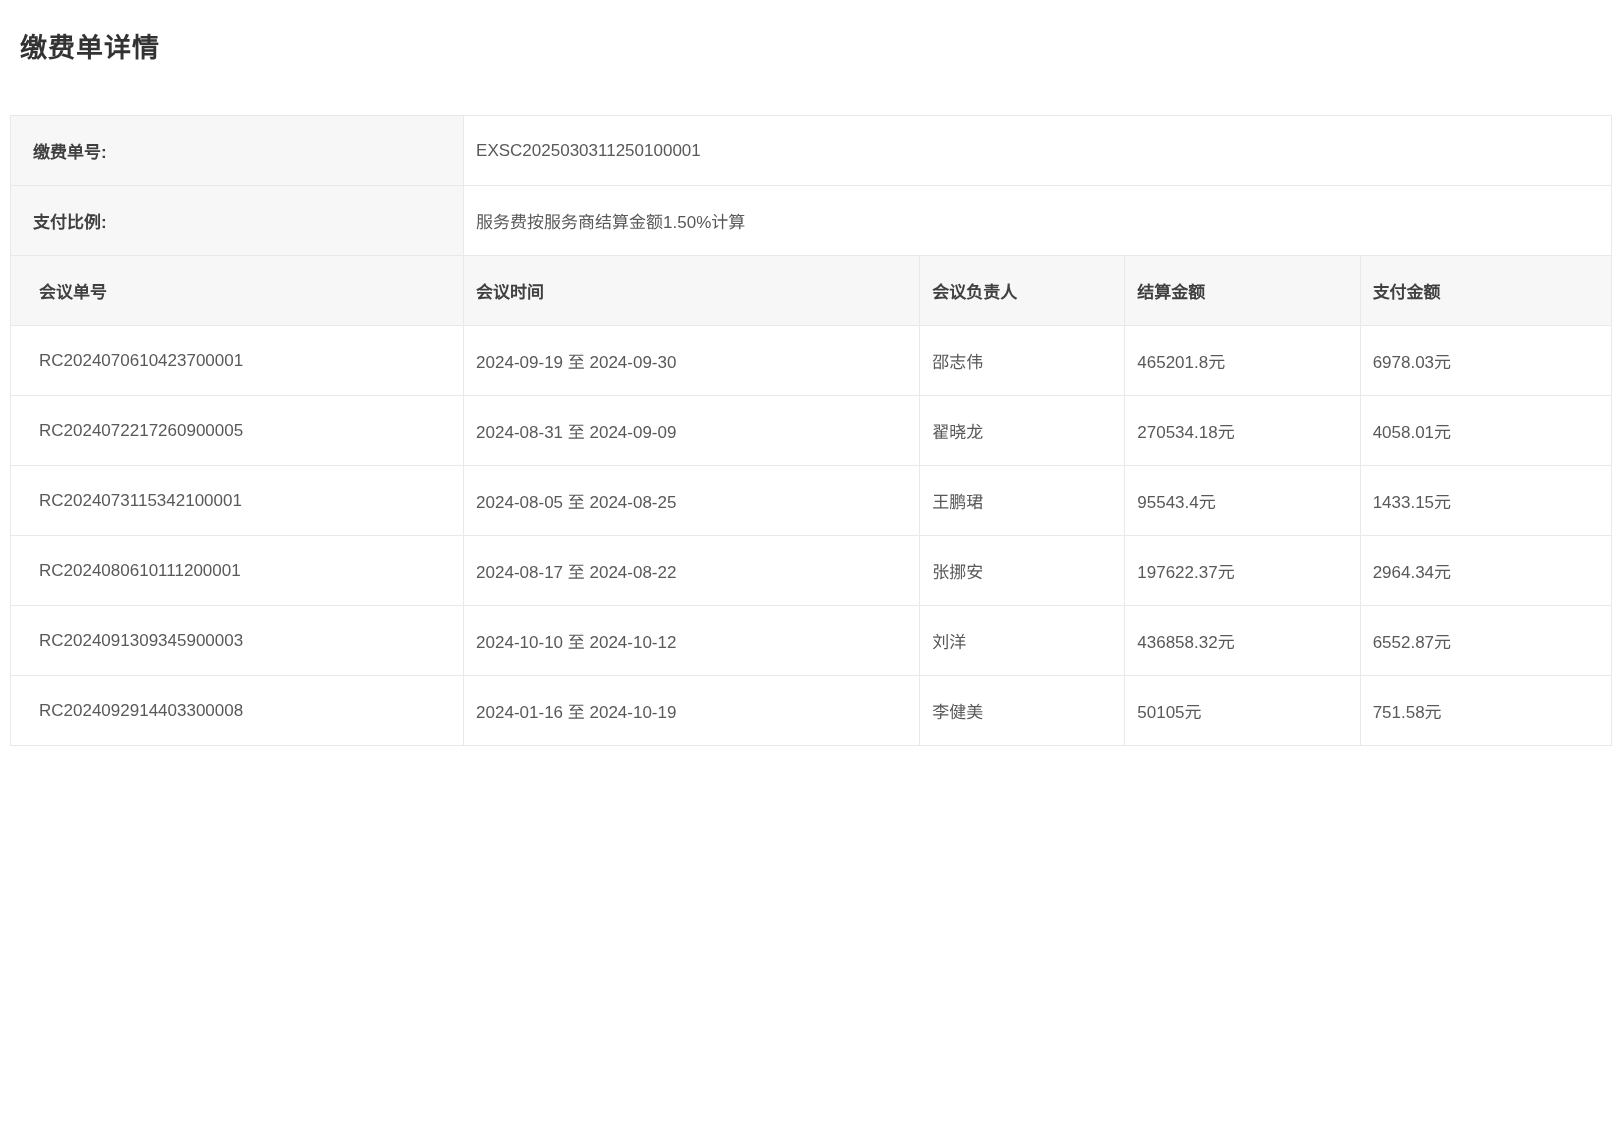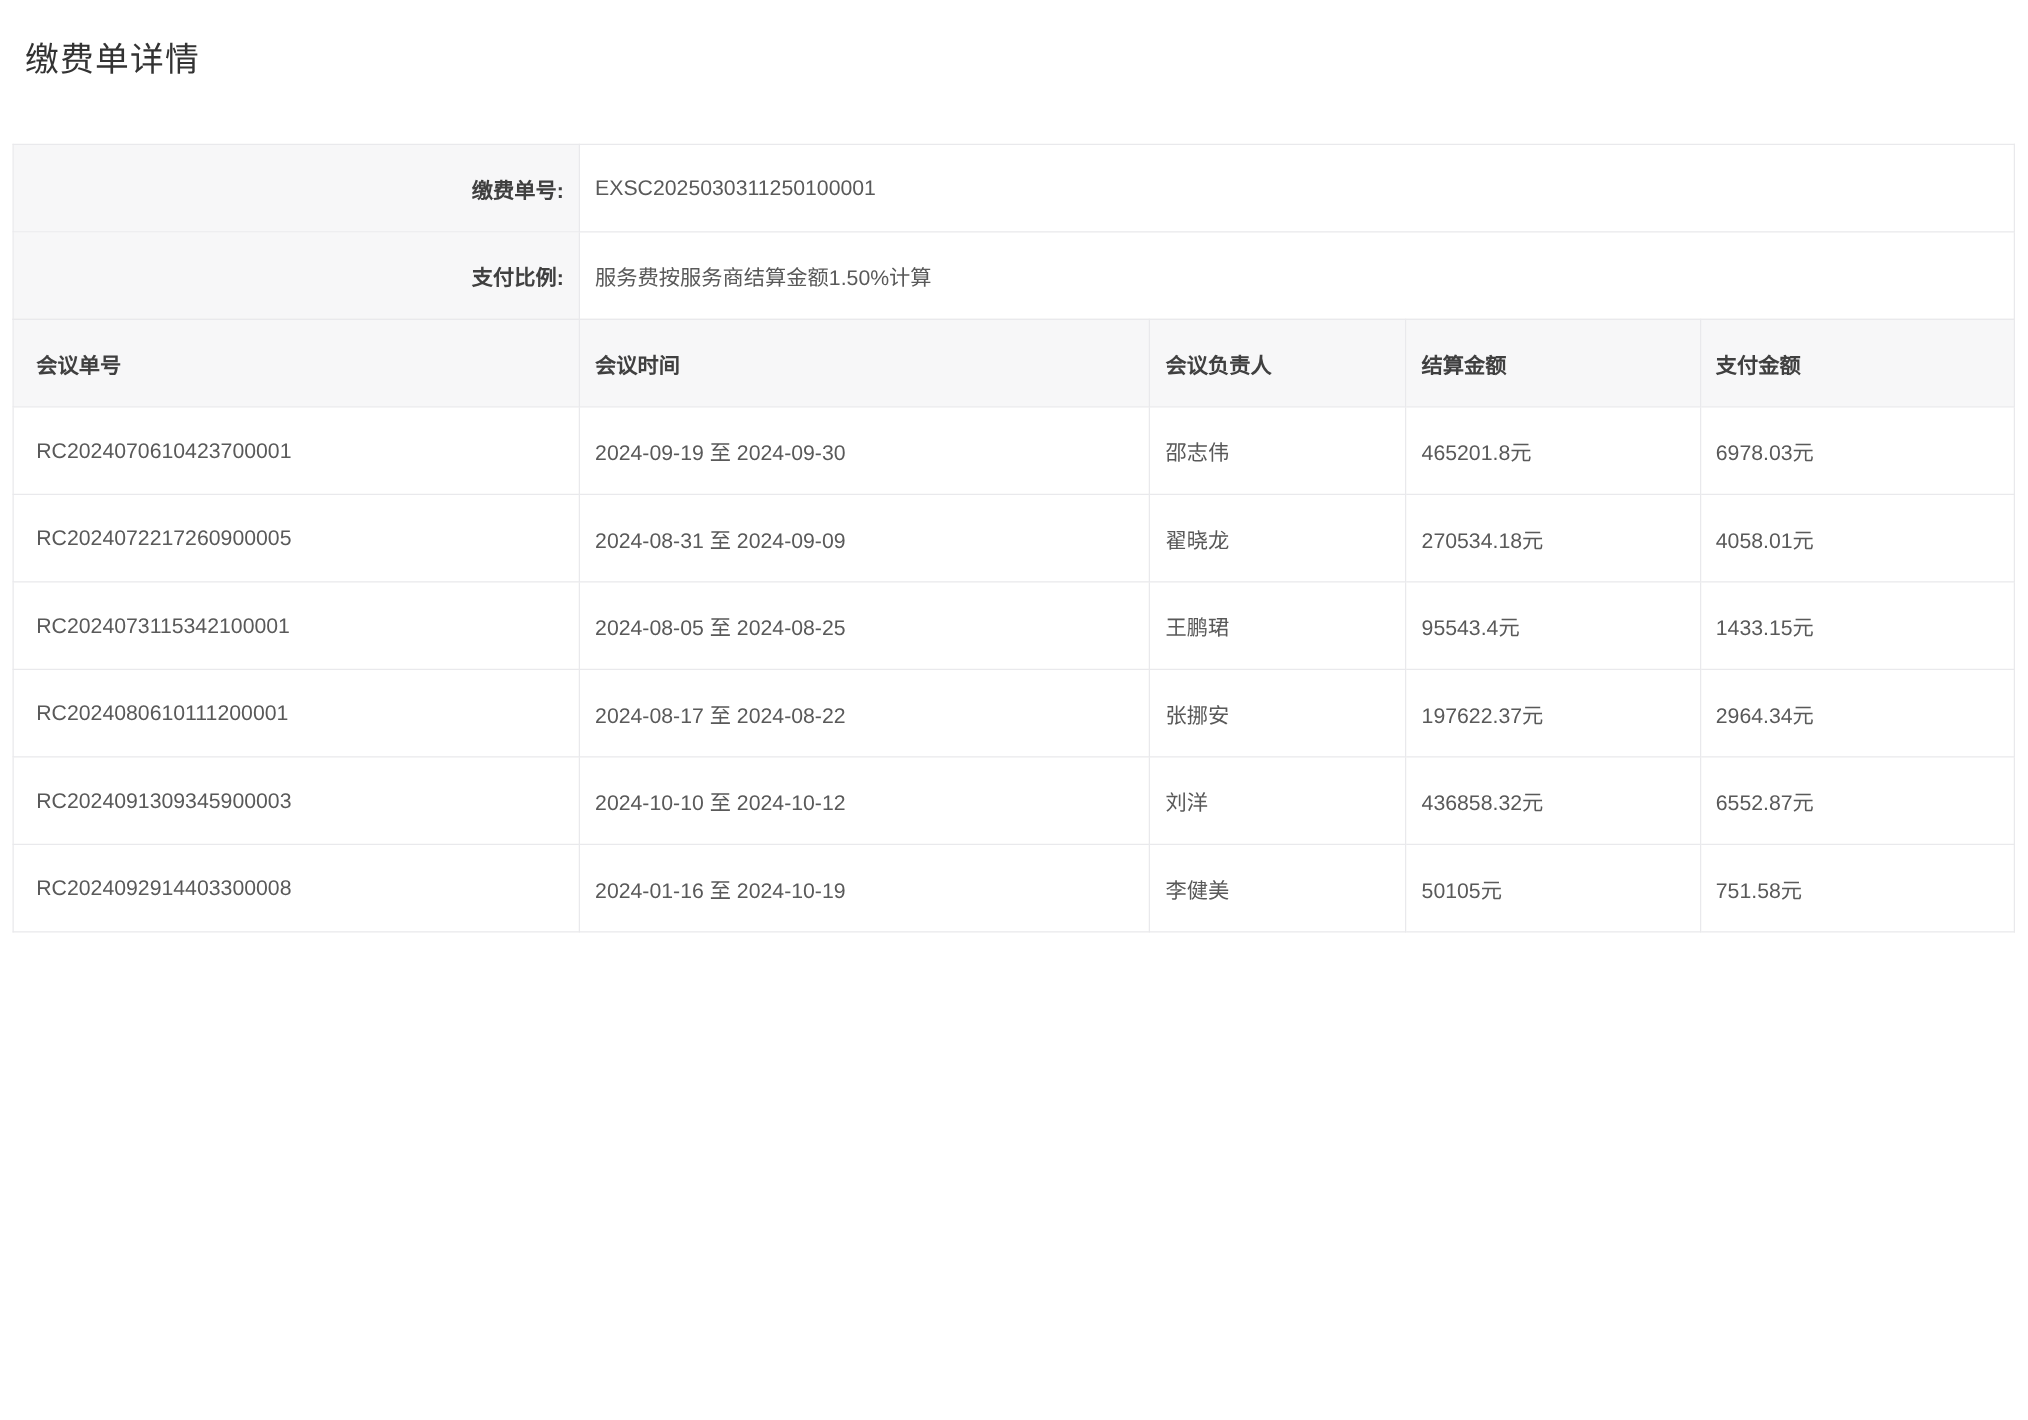--- a/index.html
+++ b/index.html
@@ -14,21 +14,21 @@
   html,body{margin:0;padding:0;background:var(--page-bg);}
   body{
     width:1622px;height:1136px;
     font-family:"Liberation Sans","DejaVu Sans",sans-serif;
     color:var(--text);
     overflow:hidden;
   }
   .page{padding:0 10px;}
   h1.page-title{
     font-size:27px;
-    font-weight:400;
+    font-weight:700;
     color:var(--title);
     margin:26px 10px 50px 10px;
     letter-spacing:1px;
   }
   table{
     width:100%;
     border-collapse:collapse;
     table-layout:fixed;
     font-size:17px;
   }
@@ -42,28 +42,28 @@
     font-weight:400;
     color:var(--text);
     white-space:nowrap;
     overflow:hidden;
   }
   th{
     background:var(--cell-bg);
     font-weight:700;
     color:var(--text-strong);
   }
-  .info-table th{width:28.3%;padding-left:8px;text-align:right;}
+  .info-table th{width:28.3%;padding-left:22px;}
   .col-order{width:28.3%;}
   .col-time{width:28.5%;}
   .col-owner{width:12.8%;}
   .col-settle{width:14.7%;}
   .col-pay{width:15.7%;}
   .meeting-table th:first-child,
-  .meeting-table td:first-child{padding-left:18px;}
+  .meeting-table td:first-child{padding-left:28px;}
 </style>
 </head>
 <body>
 
 <div class="page">
 
   <h1 class="page-title">缴费单详情</h1>
 
   <table class="info-table">
     <tbody>

